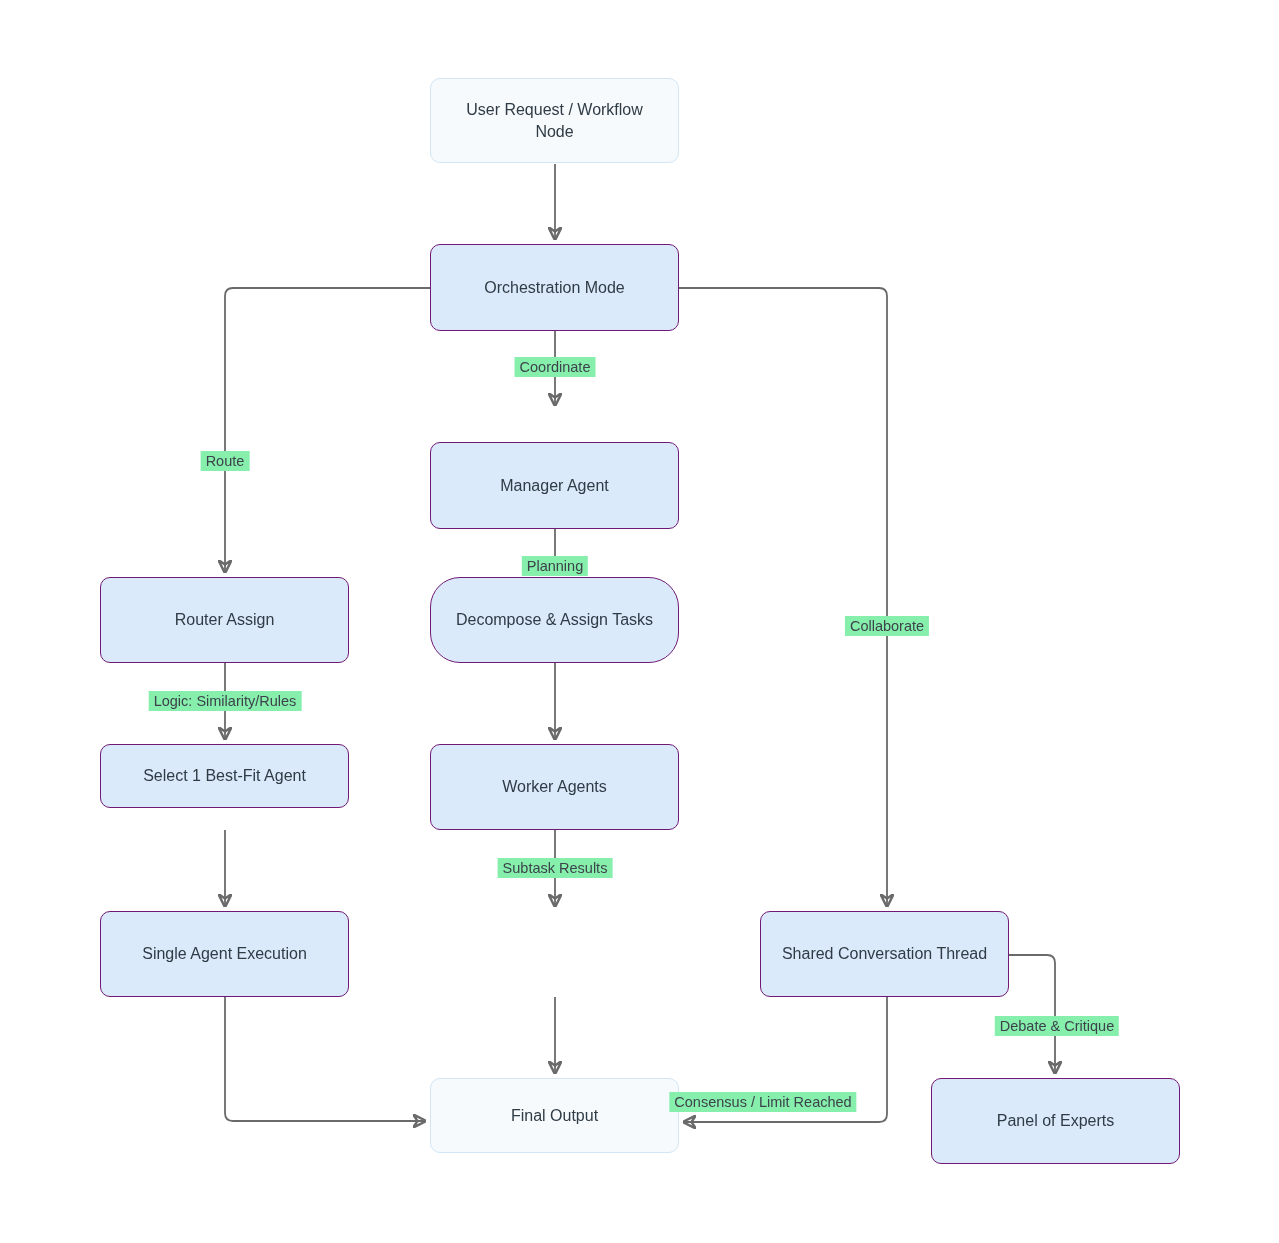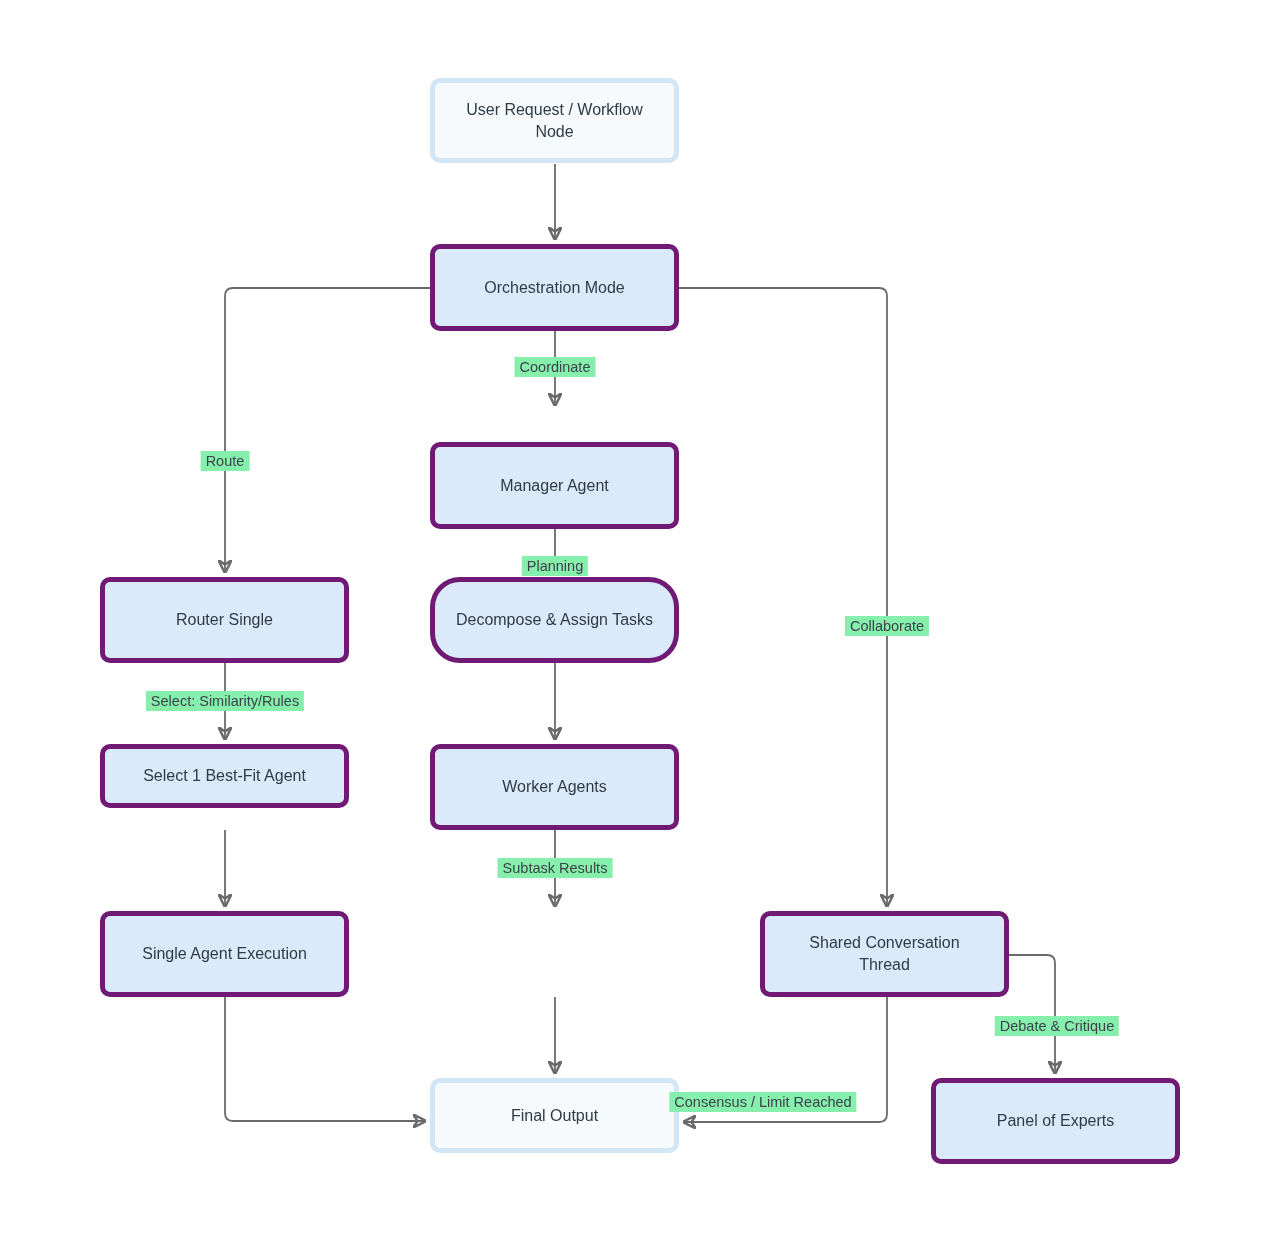--- a/index.html
+++ b/index.html
@@ -5,21 +5,21 @@
   html,body{margin:0;padding:0;background:#ffffff;}
   .canvas{
     position:relative;width:1279px;height:1243px;background:#ffffff;
     font-family:"Liberation Sans","DejaVu Sans",sans-serif;overflow:hidden;
   }
   .edges{position:absolute;left:0;top:0;width:1279px;height:1243px;z-index:1;}
   .edges path{fill:none;stroke:#6a6a6a;stroke-width:1.8;}
   .node{
     position:absolute;z-index:2;display:flex;align-items:center;justify-content:center;
     text-align:center;border-radius:10px;box-sizing:border-box;
-    background:#dbeafb;border:5px solid #701a75;
+    background:#dbeafb;border:1px solid #701a75;
     color:#2f3b45;font-size:16px;line-height:22px;padding:6px 20px;
   }
   .node.light{background:#f7fafd;border-color:#d2e6f6;}
   .edge-label{
     position:absolute;z-index:3;transform:translate(-50%,-50%);
     background:#86efac;padding:2px 5px;white-space:nowrap;
     color:#3c434b;font-size:14.5px;
   }
   
   #n-user      {left:430px;top:78px;  width:249px;height:85px;}
@@ -82,37 +82,37 @@
   <div class="node" id="n-decompose">
     <span>Decompose &amp; Assign Tasks</span>
   </div>
   <div class="node" id="n-worker">
     <span>Worker Agents</span>
   </div>
   <div class="node light" id="n-final">
     <span>Final Output</span>
   </div>
   <div class="node" id="n-router">
-    <span>Router Single</span>
+    <span>Router Assign</span>
   </div>
   <div class="node" id="n-select">
     <span>Select 1 Best-Fit Agent</span>
   </div>
   <div class="node" id="n-single">
     <span>Single Agent Execution</span>
   </div>
   <div class="node" id="n-shared">
     <span>Shared Conversation Thread</span>
   </div>
   <div class="node" id="n-panel">
     <span>Panel of Experts</span>
   </div>
 
   <span class="edge-label" id="l-coordinate">Coordinate</span>
   <span class="edge-label" id="l-route">Route</span>
   <span class="edge-label" id="l-collab">Collaborate</span>
   <span class="edge-label" id="l-planning">Planning</span>
   <span class="edge-label" id="l-subtask">Subtask Results</span>
-  <span class="edge-label" id="l-logic">Select: Similarity/Rules</span>
+  <span class="edge-label" id="l-logic">Logic: Similarity/Rules</span>
   <span class="edge-label" id="l-consensus">Consensus / Limit Reached</span>
   <span class="edge-label" id="l-debate">Debate &amp; Critique</span>
 
 </div>
 
 </body></html>

